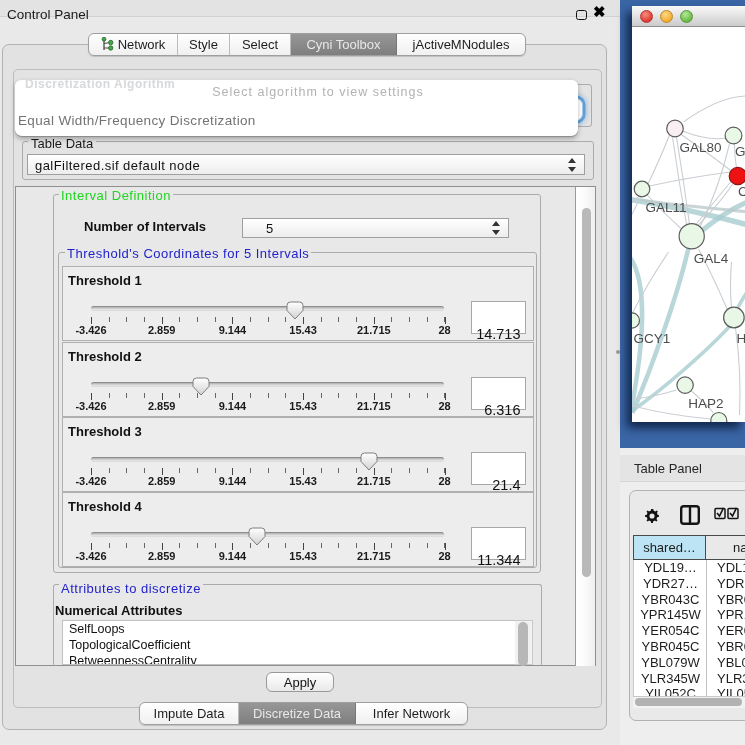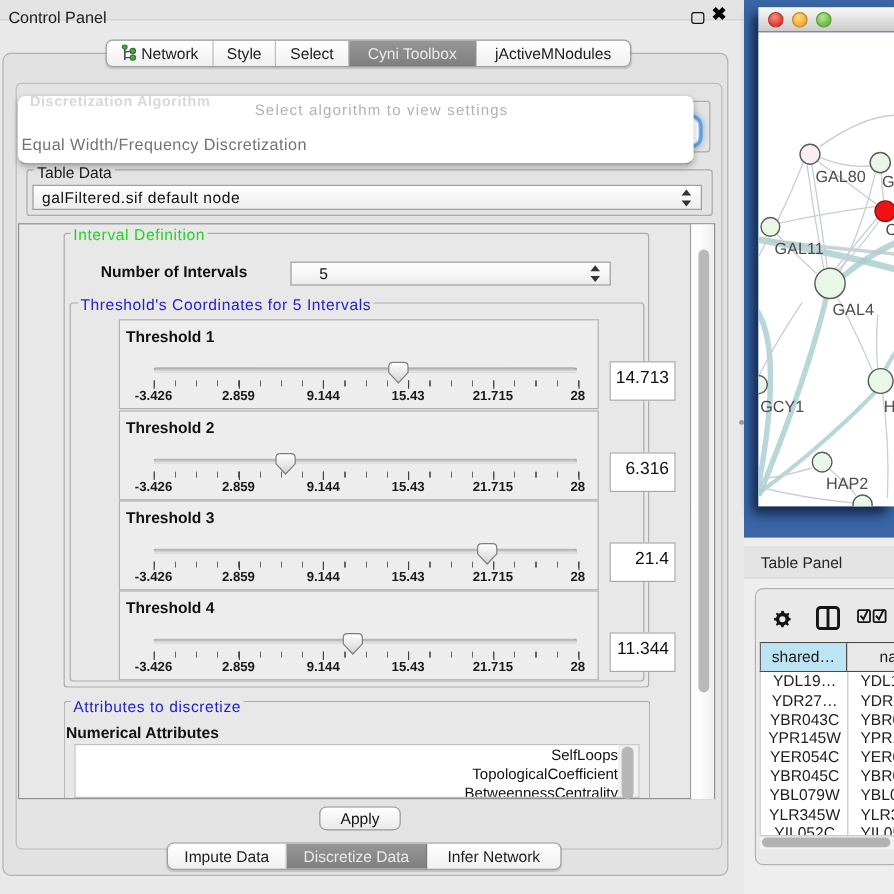--- a/index.html
+++ b/index.html
@@ -60,35 +60,35 @@
 
 #idg { left:53px; top:194px; width:488px; height:379px; }
 #idlabel { left:59px; top:188px; color:#21d421; background:#e8e8e8; }
 #noi { left:84px; top:219px; font-size:13px; font-weight:bold; color:#111; }
 #noicombo { left:242px; top:218px; width:267px; height:20px; } #noicombo .cv { left:23px; }
 
 
 #thg { left:58px; top:252px; width:479px; height:316px; }
 #thlabel { left:65px; top:246px; color:#2222cc; background:#e8e8e8; }
 
-.tbox { position:absolute; left:62px; width:400px; height:75px; background:#ededed; border:1px solid #b0b0b0;margin-left:37px; }
+.tbox { position:absolute; left:62px; width:472px; height:75px; background:#ededed; border:1px solid #b0b0b0; }
 .tbox .tt { position:absolute; left:5px; top:6px; font-size:13px; font-weight:bold; color:#111; }
 .tbox .track { position:absolute; left:27.5px; top:38.5px; width:353px; height:5.5px; border-radius:3px; border-top:1px solid #8e8e8e; border-bottom:1px solid #dcdcdc; background:linear-gradient(#adadad,#cfcfcf 50%,#ebebeb); }
 .tbox .minor { position:absolute; left:28px; top:49.5px; width:356px; height:5.5px; background:repeating-linear-gradient(to right,#666 0,#666 1px,transparent 1px,transparent 17.675px); }
 .tbox .mj { position:absolute; top:49.5px; width:1px; height:7px; background:#444; }
 .tbox .lb { position:absolute; top:56.5px; width:60px; font-size:11px; font-weight:bold; color:#1a1a1a; text-align:center; }
-.tbox .val { position:absolute; left:407.5px; top:34px; width:55px; height:32.5px; background:#fff; border:1px solid #a8a8a8; font-size:14.5px; color:#111; text-align:right; padding:5px 4px 0 0; }
+.tbox .val { position:absolute; left:407.5px; top:34px; width:55px; height:32.5px; background:#fff; border:1px solid #a8a8a8; font-size:14.5px; color:#111; text-align:right; padding:24px 4px 0 0; }
 .thumb { position:absolute; top:34px; width:18px; height:19px; }
 
 
 #atg { left:53px; top:584px; width:489px; height:82px; border-bottom:none; }
 #atlabel { left:59px; top:581px; color:#2222cc; background:#e8e8e8; }
 #numattr { left:55px; top:603px; font-size:13px; font-weight:bold; color:#111; }
 #attlist { left:62px; top:620px; width:453px; height:45px; background:#fff; border:1px solid #c0c0c0; border-right:none; overflow:hidden; }
-#attlist div { font-size:12.5px; color:#111; padding-left:6px; line-height:16.2px;text-align:right; }
+#attlist div { font-size:12.5px; color:#111; padding-left:6px; line-height:16.2px; }
 #atttrack { left:515px; top:620px; width:18px; height:45px; background:#f1f1f1; border:1px solid #c9c9c9; border-left:none; }
 #attthumb { left:518px; top:622px; width:10px; height:44px; background:#b7b7b7; border-radius:5px; }
 
 
 #popup { left:14.5px; top:79.5px; width:563px; height:57px; background:#fff; border-radius:6px 6px 7px 7px; border-bottom:1.5px solid #8d8d8d; box-shadow:0 2px 5px rgba(0,0,0,0.28); }
 #ghost { left:25px; top:77px; font-size:12px; font-weight:bold; color:#d6d8da; letter-spacing:0.5px; }
 #pp1 { left:0; top:85px; width:636px; text-align:center; font-size:12.5px; color:#b2b2b2; letter-spacing:1.0px; }
 #pp2 { left:16px; top:99px; font-size:14px; font-weight:bold; color:#0a0a0a; letter-spacing:1.3px; }
 #pp3 { left:18px; top:113px; font-size:13.5px; color:#737373; letter-spacing:0.35px; }
 

